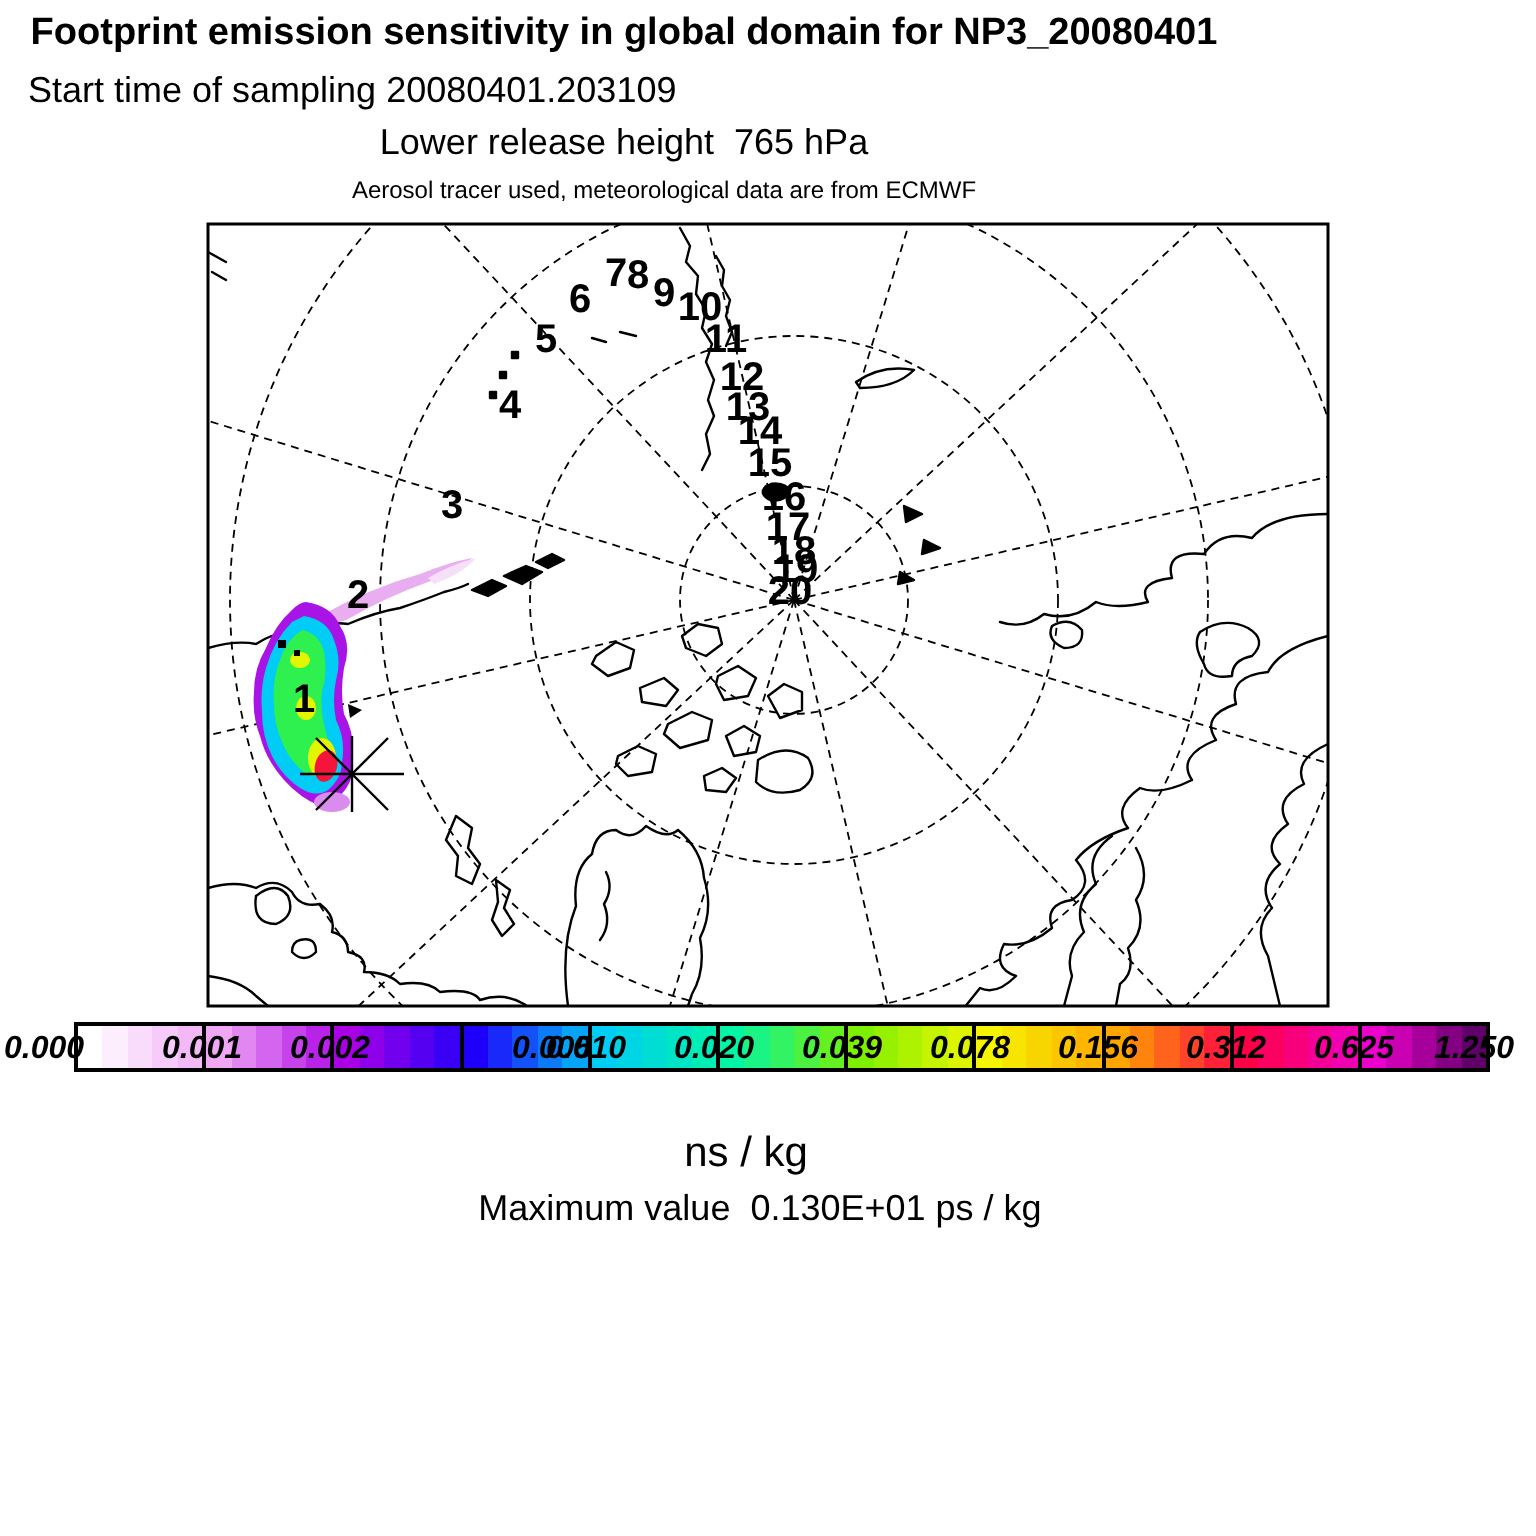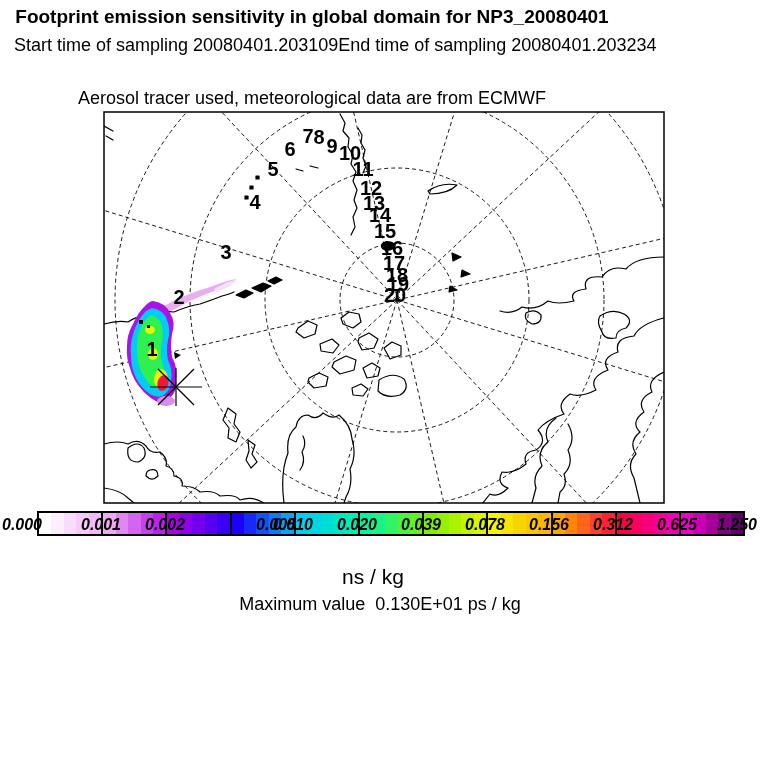--- a/index.html
+++ b/index.html
@@ -4,21 +4,21 @@
 <style>
   html,body{margin:0;padding:0;background:#ffffff;}
   body{
     width:768px;height:768px;position:relative;overflow:hidden;
     font-family:"Liberation Sans","DejaVu Sans",sans-serif;color:#000;
   }
   .hdr{position:absolute;left:0;width:624px;text-align:center;white-space:pre;}
   #title{top:6px;font-size:19px;font-weight:bold;}
   #line-times{top:35px;display:flex;justify-content:space-between;padding:0 14px;box-sizing:border-box;font-size:18px;}
   #line-heights{top:61px;display:flex;justify-content:center;gap:50px;font-size:18px;}
-  #line-tracer{top:88px;font-size:18px;}
+  #line-tracer{top:88px;font-size:12px;margin-left:20px;}
   #map-svg{position:absolute;left:0;top:0;}
   #colorbar{
     position:absolute;left:37px;top:511px;width:704px;height:21px;
     display:flex;border:2px solid #000;
   }
   .cb-seg{flex:1;display:flex;}
   .cb-seg + .cb-seg{border-left:2px solid #000;}
   .cb-step{flex:1;}
   .cb-tick{
     position:absolute;top:516px;transform:translateX(-50%);
@@ -27,24 +27,24 @@
   #units-label{position:absolute;left:373px;top:565px;transform:translateX(-50%);font-size:21px;}
   #max-label{position:absolute;left:380px;top:594px;transform:translateX(-50%);font-size:18px;white-space:pre;}
 </style>
 </head>
 <body>
 
 <div class="hdr" id="title">Footprint emission sensitivity in global domain for NP3_20080401</div>
 
 <div class="hdr" id="line-times">
   <span>Start time of sampling 20080401.203109</span>
-  <span>End time of sampling 20080401.203234</span>
 </div>
 
 <div class="hdr" id="line-heights">
+  <span>Lower release height  765 hPa</span>
 </div>
 
 <div class="hdr" id="line-tracer">Aerosol tracer used, meteorological data are from ECMWF</div>
 
 <svg id="map-svg" width="768" height="768" viewBox="0 0 768 768">
   <defs>
     <clipPath id="frame-clip">
         <rect x="104" y="112" width="560" height="391"></rect>
       </clipPath>
   </defs>

